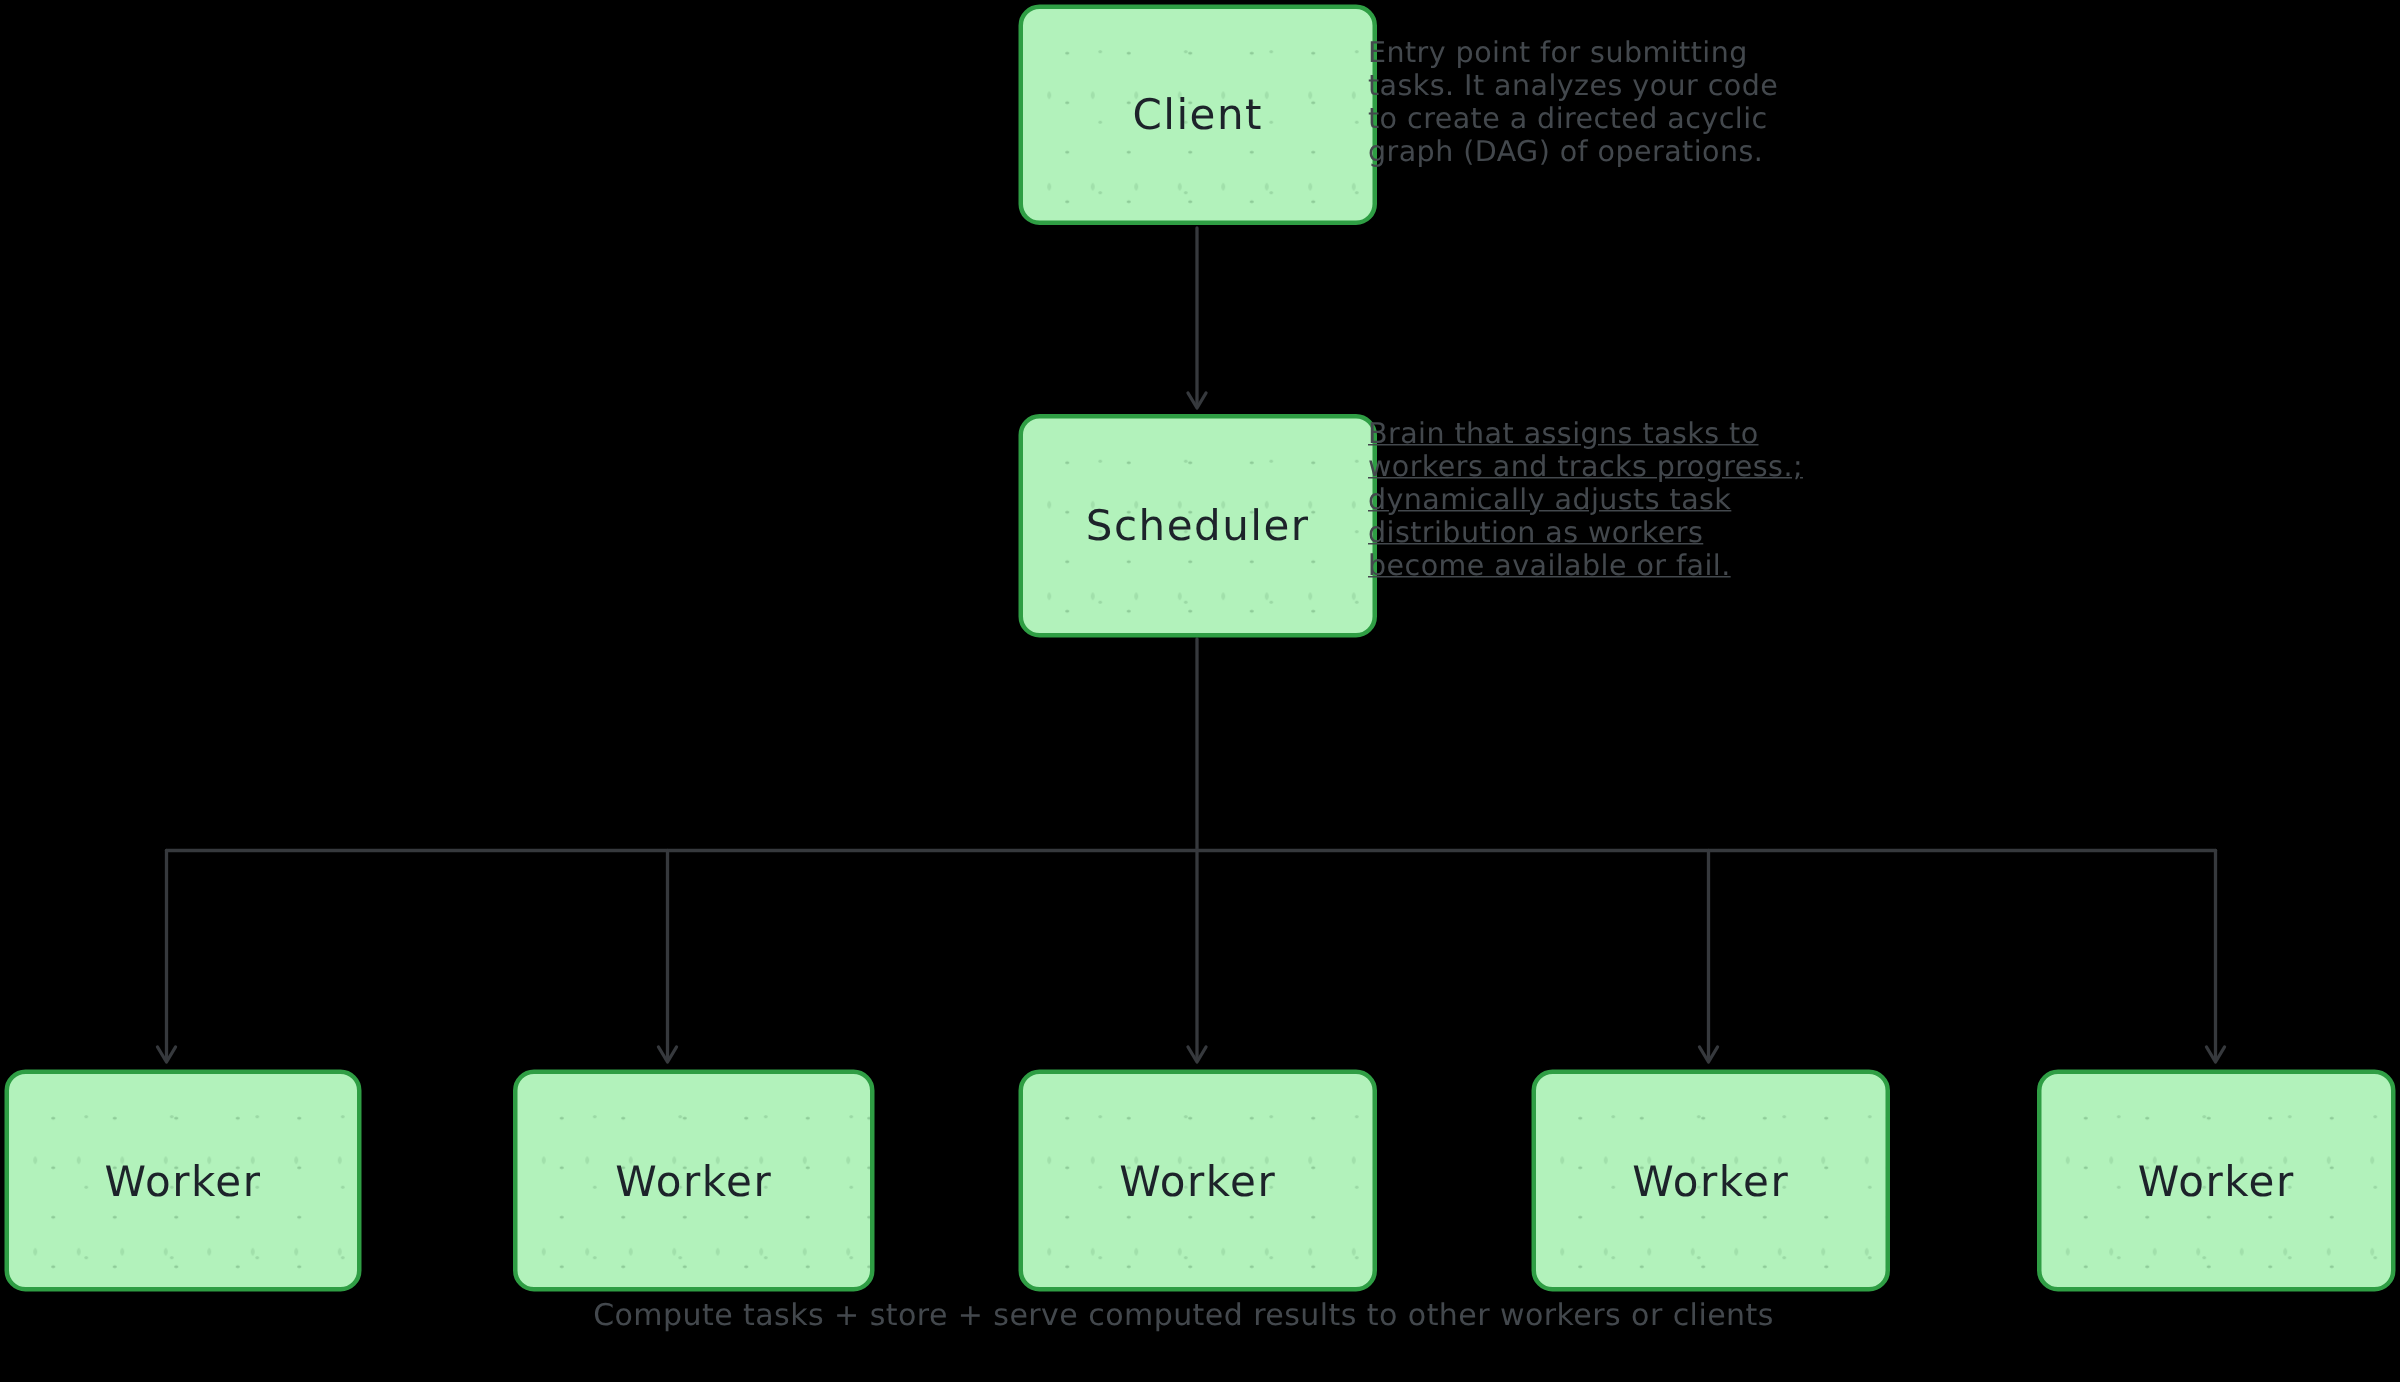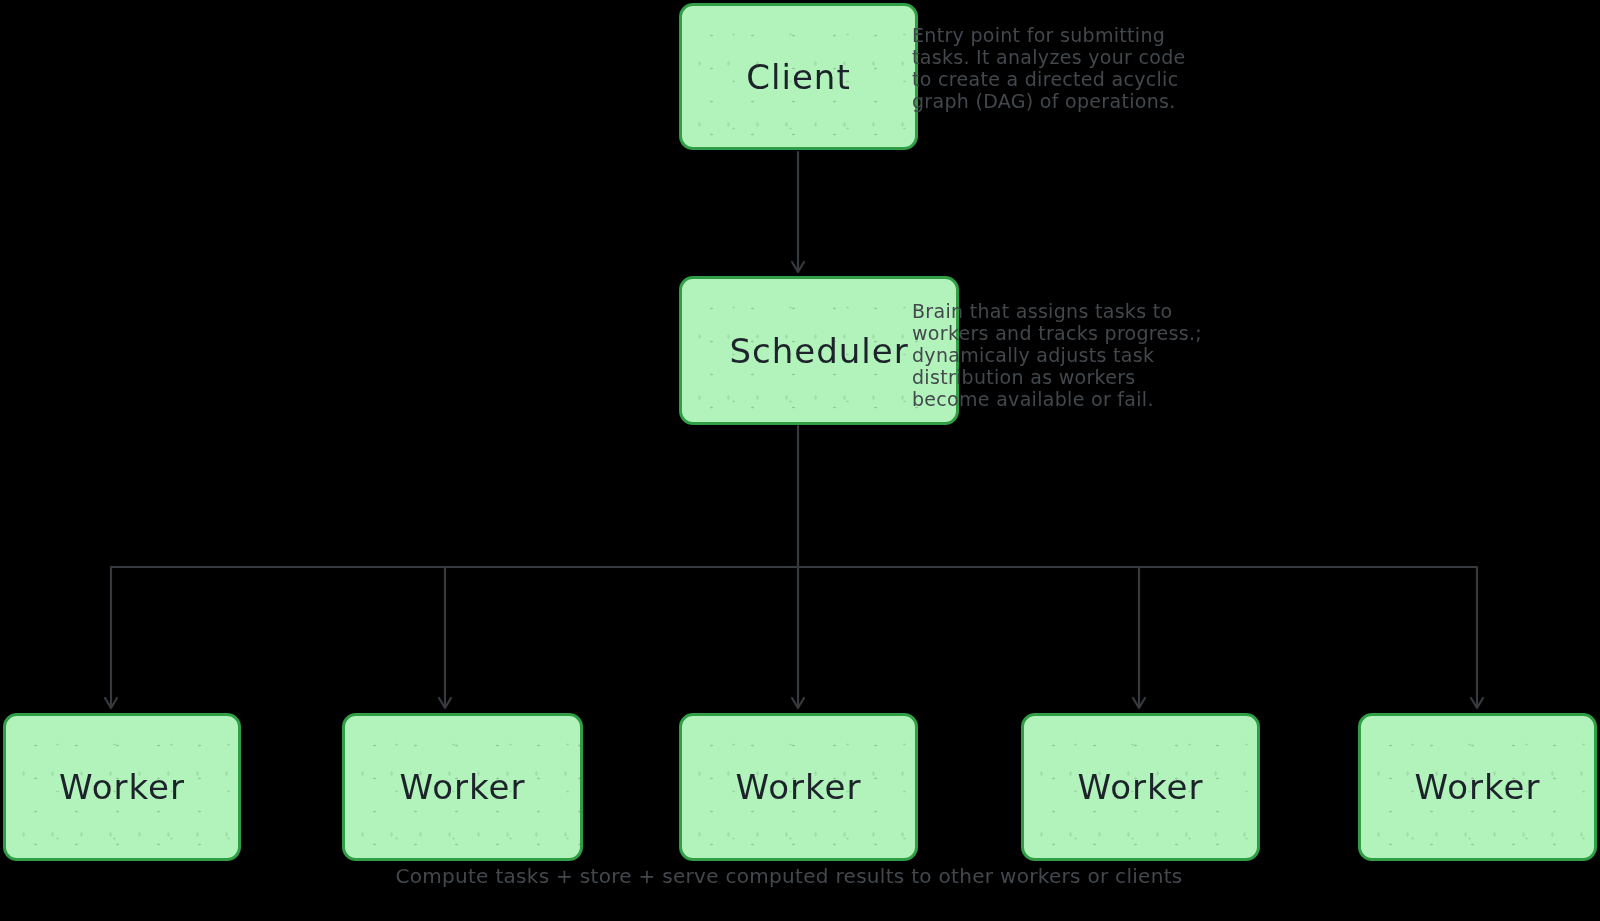--- a/index.html
+++ b/index.html
@@ -44,21 +44,21 @@
     
     background-image:
       radial-gradient(rgba(15, 65, 30, 0.22) 1px, transparent 1.4px),
       radial-gradient(rgba(15, 65, 30, 0.14) 1px, transparent 1.4px),
       radial-gradient(rgba(15, 65, 30, 0.10) 1px, transparent 1.4px);
     background-size: 41px 33px, 57px 47px, 29px 61px;
     background-position: 9px 13px, 23px 5px, 3px 27px;
     background-color: var(--node-fill);
   }
   .node-label {
-    font-size: 34px;
+    font-size: 28px;
     letter-spacing: 1px;
     color: var(--node-text);
     font-weight: 500;
   }
   .note {
     position: absolute;
     color: var(--note-text);
     font-size: 19px;
     line-height: 22px;
     text-align: left;
@@ -70,28 +70,28 @@
     left: 0;
     width: 1578px;
     top: 864px;
     color: var(--note-text);
     font-size: 20px;
     text-align: center;
     letter-spacing: 0.3px;
   }
   
   .node-client    { left: 679px;  top: 3px;   width: 239px; height: 147px; }
-  .node-scheduler { left: 679px;  top: 276px; width: 280px; height: 149px; }
+  .node-scheduler { left: 679px;  top: 276px; width: 239px; height: 149px; }
   .node-worker-1  { left: 3px;    top: 713px; width: 238px; height: 148px; }
   .node-worker-2  { left: 342px;  top: 713px; width: 241px; height: 148px; }
   .node-worker-3  { left: 679px;  top: 713px; width: 239px; height: 148px; }
   .node-worker-4  { left: 1021px; top: 713px; width: 239px; height: 148px; }
   .node-worker-5  { left: 1358px; top: 713px; width: 239px; height: 148px; }
   .note-client    { left: 912px; top: 24px;  width: 312px; }
-  .note-scheduler { left: 912px; top: 300px; width: 312px; }
+  .note-scheduler { left: 912px; top: 278px; width: 312px; text-decoration: underline; }
 </style>
 </head>
 <body>
 
 <div class="canvas">
 
   <svg class="connectors" viewBox="0 0 1600 921" xmlns="http://www.w3.org/2000/svg">
 
     <line x1="798" y1="152" x2="798" y2="270"></line>
     <polyline points="792,262 798,272 804,262"></polyline>

